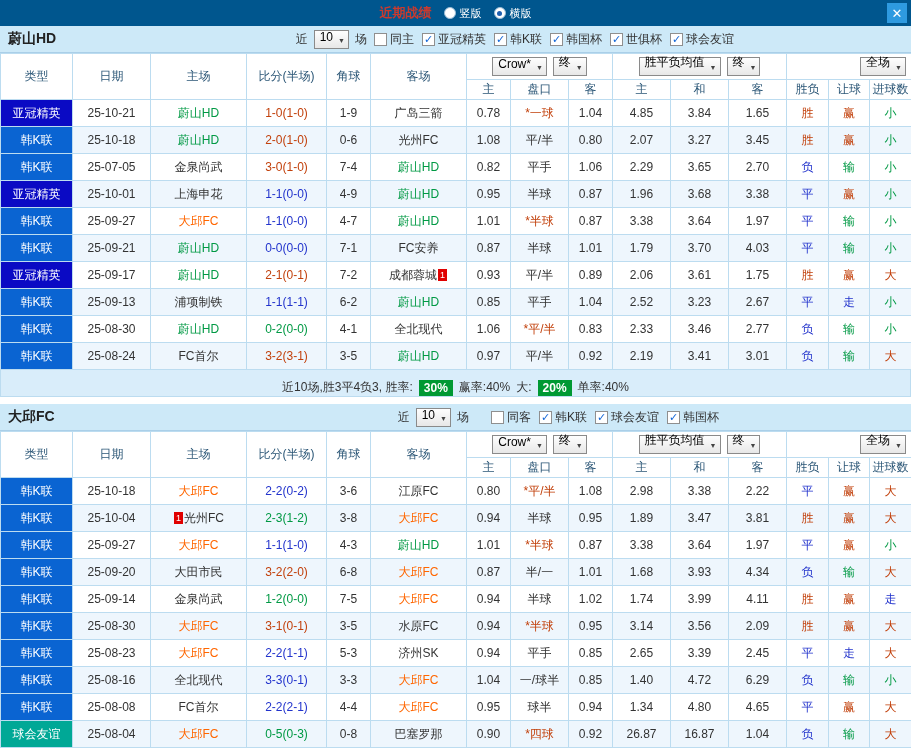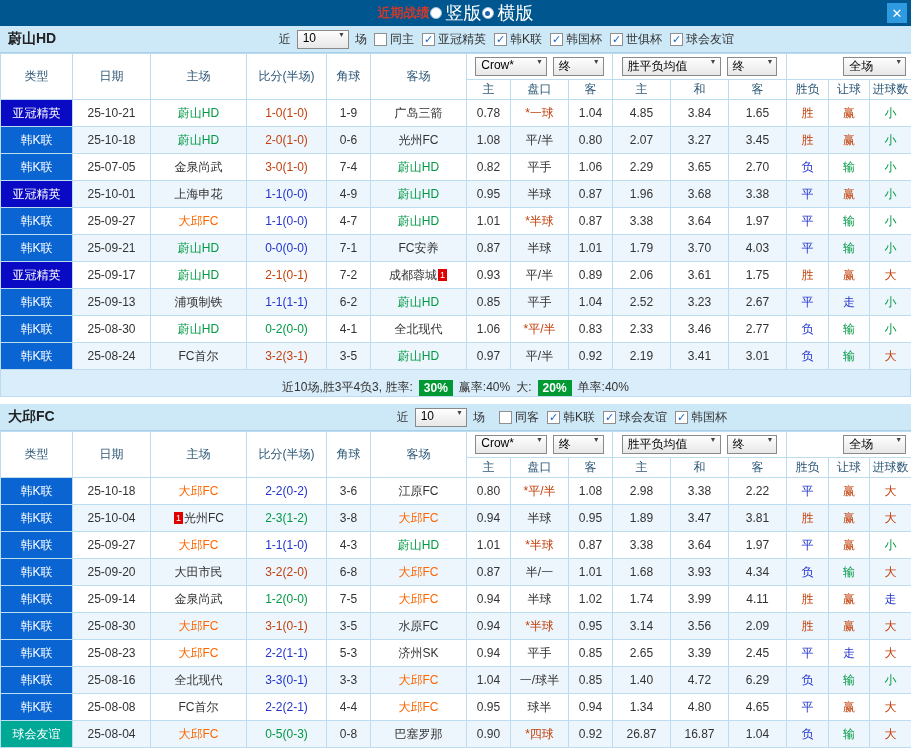--- a/index.html
+++ b/index.html
@@ -1,29 +1,29 @@
 <!DOCTYPE html>
 <html><head>
 <meta charset="utf-8">
 <style>
   *{margin:0;padding:0;box-sizing:border-box}
   html,body{width:911px;height:752px;overflow:hidden}
   body{background:#fff;font-family:"Liberation Sans","DejaVu Sans",sans-serif;font-size:12px;color:#333}
   
-  .titlebar{height:26px;background:#00568e;display:flex;align-items:center;justify-content:center;position:relative;}
+  .titlebar{height:26px;background:#00568e;display:flex;align-items:center;justify-content:center;position:relative;gap:12px}
   .title{color:#c93a2e;font-weight:bold;font-size:13px}
-  .radio-wrap{display:inline-flex;align-items:center;gap:4px;color:#fff;font-size:18px;cursor:pointer}
+  .radio-wrap{display:inline-flex;align-items:center;gap:4px;color:#fff;font-size:11px;cursor:pointer}
   .radio{width:12px;height:12px;border-radius:50%;background:#fff;border:1px solid #9bbdd6;display:inline-flex;align-items:center;justify-content:center}
   .radio.sel::after{content:"";width:5px;height:5px;border-radius:50%;background:#1f5fae}
   .close-btn{position:absolute;right:4px;top:3px;width:20px;height:20px;background:#2e9ae0;color:#fff;display:flex;align-items:center;justify-content:center;font-size:13px;font-weight:bold;cursor:pointer}
   
   .sec-header{height:27px;background:#cde9f8;border-bottom:1px solid #aacfe8;display:flex;align-items:center;padding:0 8px}
   .team{font-size:14px;font-weight:bold;color:#222}
   .filters{margin-left:auto;margin-right:168px;display:flex;align-items:center;gap:6px;font-size:12px;color:#333;white-space:nowrap}
-  .fselect{display:inline-flex;align-items:flex-start;gap:22px;border:1px solid #8a8a8a;background:linear-gradient(#fefefe,#e7e7e7);padding:0 3px 16px 5px;font-size:12px;color:#000;height:19px;cursor:pointer}
+  .fselect{display:inline-flex;align-items:flex-end;gap:5px;border:1px solid #8a8a8a;background:linear-gradient(#fefefe,#e7e7e7);padding:0 3px 4px 5px;font-size:12px;color:#000;height:19px;cursor:pointer}
   .arr{font-size:7px;color:#444}
   .cbx{display:inline-flex;align-items:center;gap:3px;cursor:pointer}
   .cb{width:13px;height:13px;border:1px solid #8f8f8f;background:#fff;display:inline-flex;align-items:center;justify-content:center;font-size:11px;font-weight:bold;color:#1266d8;line-height:1}
   
   table{width:911px;border-collapse:collapse;table-layout:fixed}
   th,td{border:1px solid #bcdcf0;text-align:center;white-space:nowrap;overflow:hidden;padding:0}
   thead th{background:#fff;font-weight:normal;color:#2c5777;font-size:12px}
   tr.rowA th{height:26px}
   tr.rowB th{height:20px}
   tbody td{height:27px;font-size:12px}
@@ -355,21 +355,21 @@
 
 <div class="sec-header">
   <span class="team">大邱FC</span>
   <div class="filters">
     <span>近</span>
     <span class="fselect">
       <span>10</span>
       <span class="arr">▼</span>
     </span>
     <span>场</span>
-    <span class="filters" style="margin:8px;display:inline-flex;gap:8px" id="cbs-1">
+    <span class="filters" style="margin:16px;display:inline-flex;gap:8px" id="cbs-1">
         <span class="cbx">
           <span class="cb"></span>
           <span>同客</span>
         </span>
         <span class="cbx">
           <span class="cb">✓</span>
           <span>韩K联</span>
         </span>
         <span class="cbx">
           <span class="cb">✓</span>

